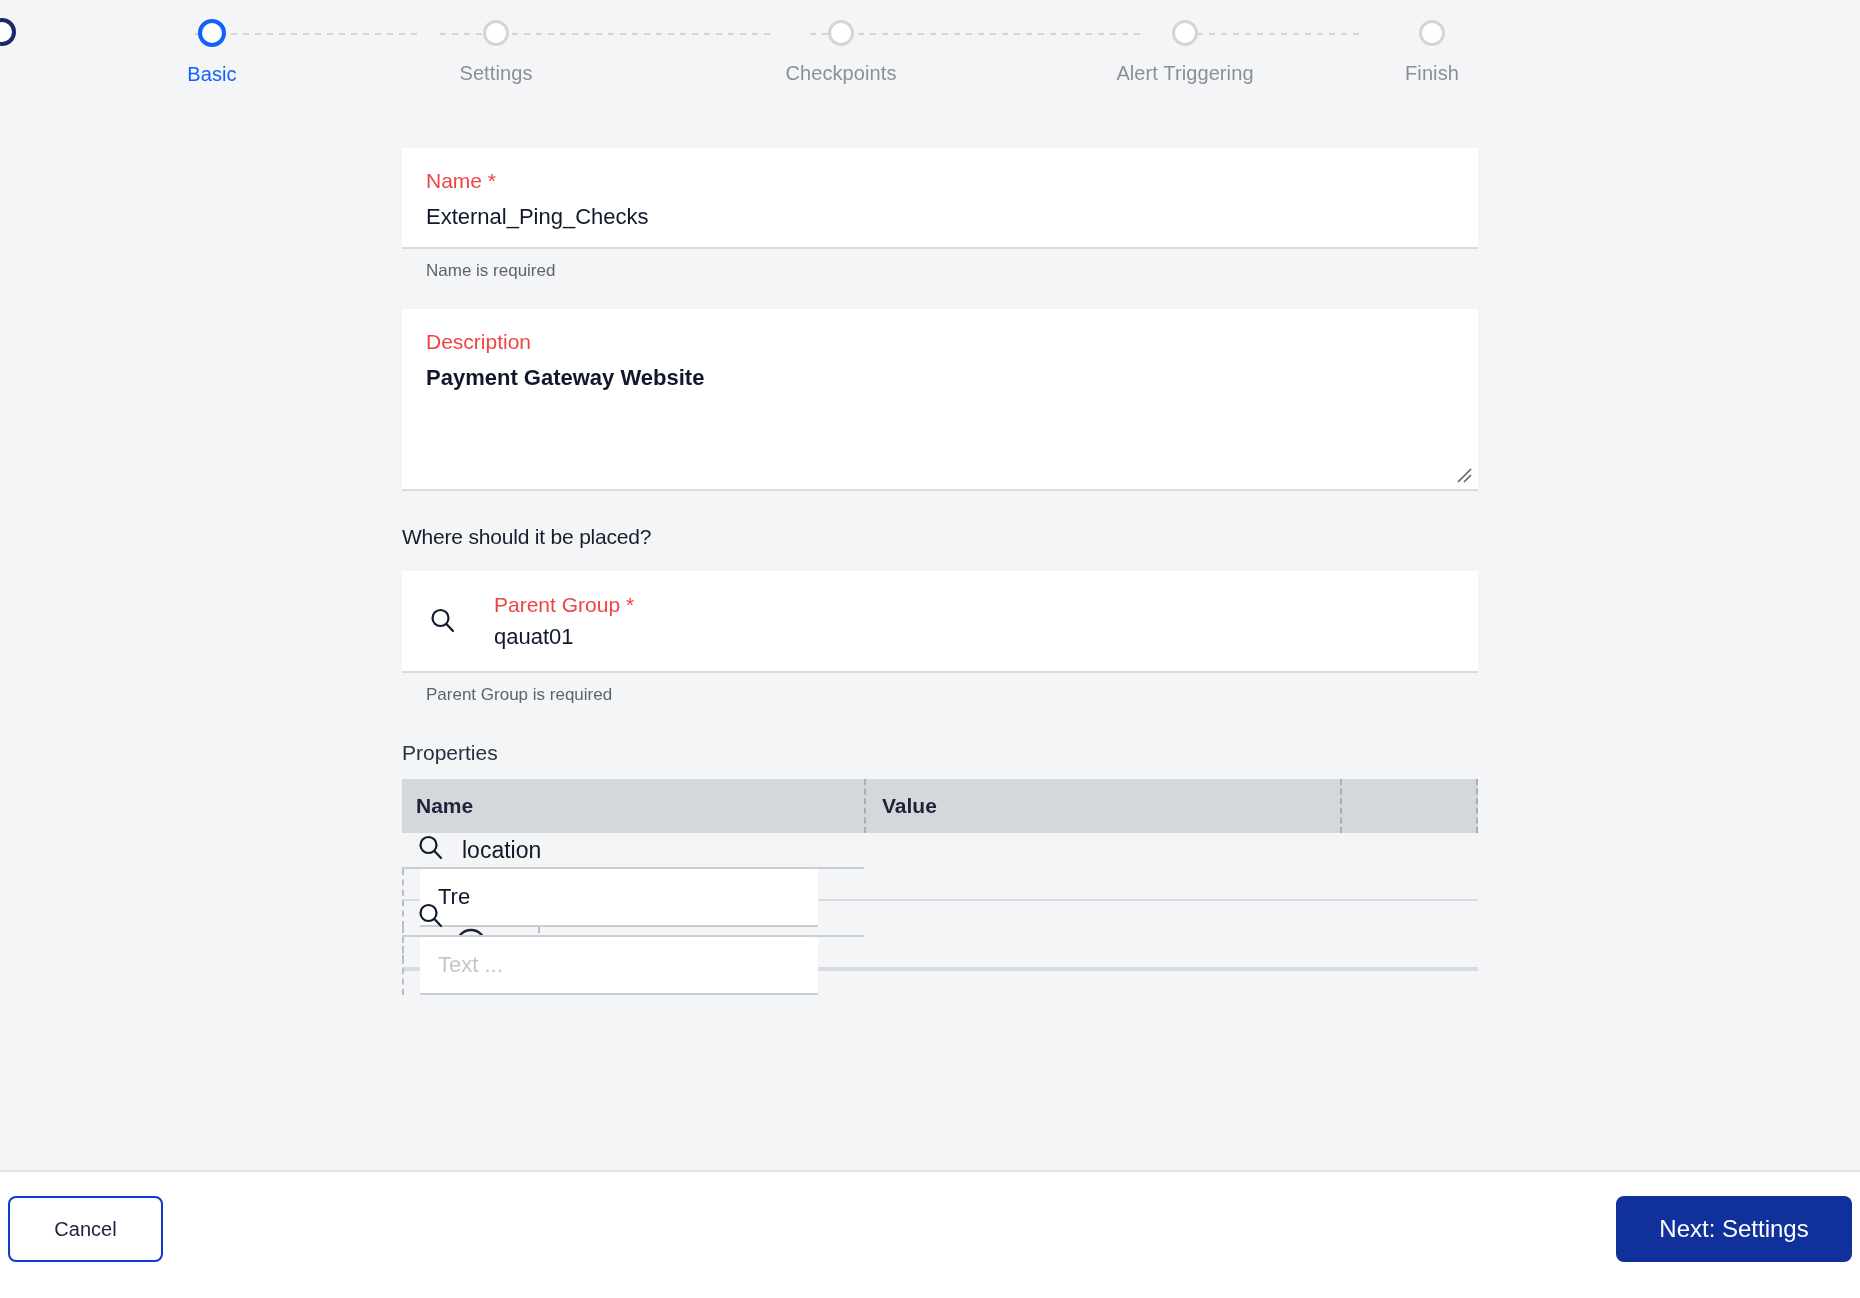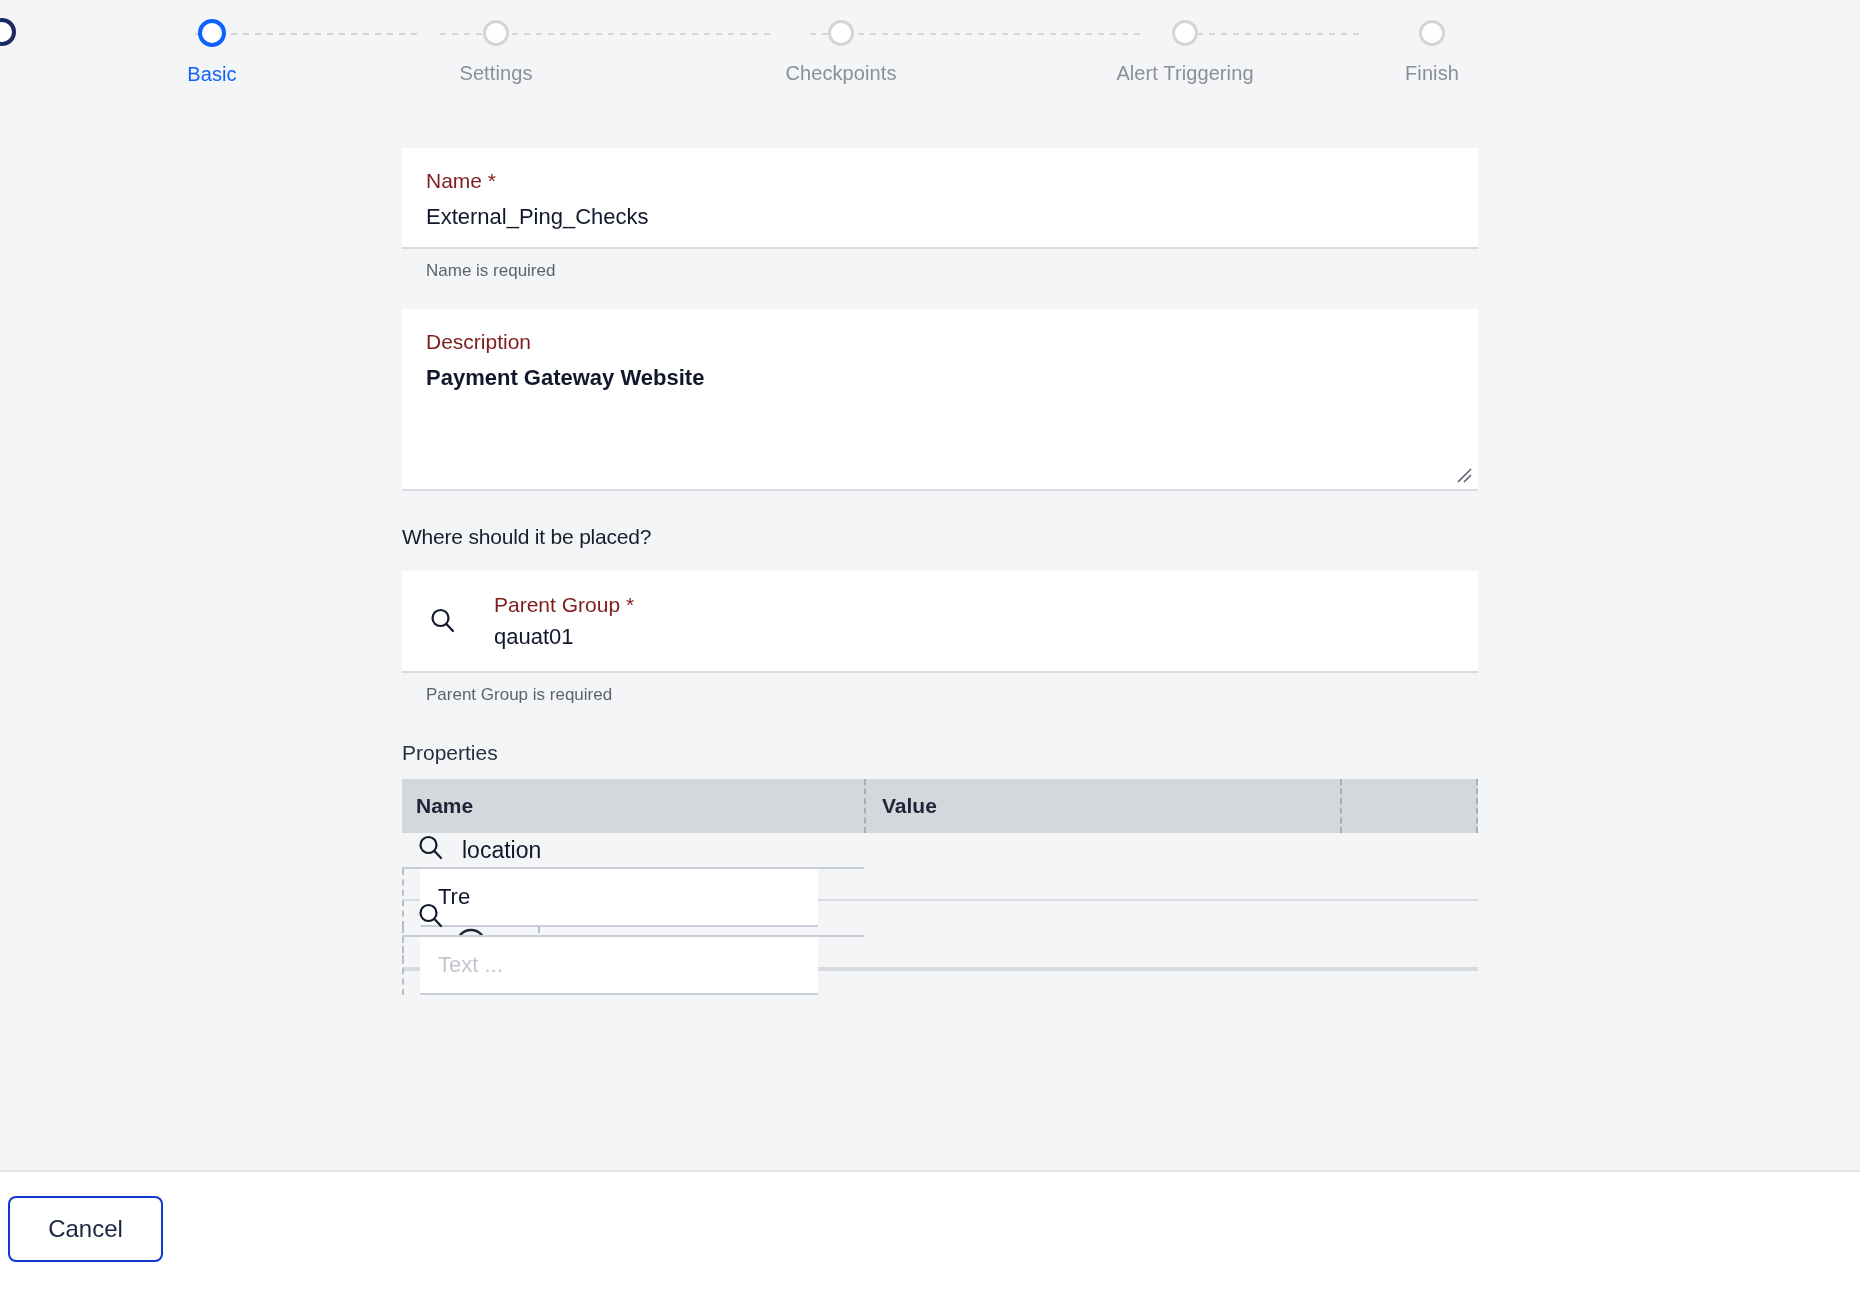--- a/index.html
+++ b/index.html
@@ -72,21 +72,21 @@
     width: 1076px;
   }
   .field-card {
     background: #ffffff;
     border-bottom: 2px solid #d8dce1;
     padding: 22px 24px 18px 24px;
     position: relative;
   }
   .field-label {
     font-size: 21px;
-    color: #7f1d1d;
+    color: #ef4444;
     margin-bottom: 14px;
     line-height: 1;
   }
   .field-value {
     font-size: 22px;
     color: #11182c;
     line-height: 1.1;
   }
   .field-value.bold { font-weight: bold; }
   .helper {
@@ -225,21 +225,21 @@
     border-top: 2px solid #e2e4e8;
   }
   .btn-cancel {
     position: absolute;
     left: 8px; top: 24px;
     width: 155px; height: 66px;
     background: #ffffff;
     border: 2px solid #1139d2;
     border-radius: 8px;
     color: #1b2440;
-    font-size: 24px;
+    font-size: 20px;
     font-family: "Liberation Sans", sans-serif;
     cursor: pointer;
   }
   .btn-next {
     position: absolute;
     right: 8px; top: 24px;
     width: 236px; height: 66px;
     background: #10309b;
     border: none;
     border-radius: 8px;
@@ -369,15 +369,16 @@
         </div>
         <div class="col-action"></div>
       </div>
 
       <div class="row-underline"></div>
     </div>
   </div>
 
   <div class="footer">
     <button class="btn-cancel">Cancel</button>
+    <button class="btn-next">Next: Settings</button>
   </div>
 
 </div>
 
 </body></html>

